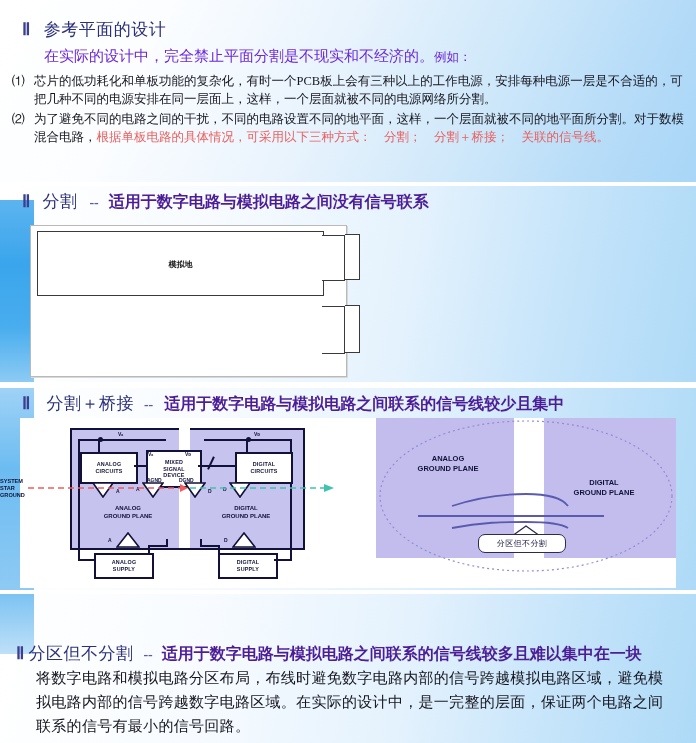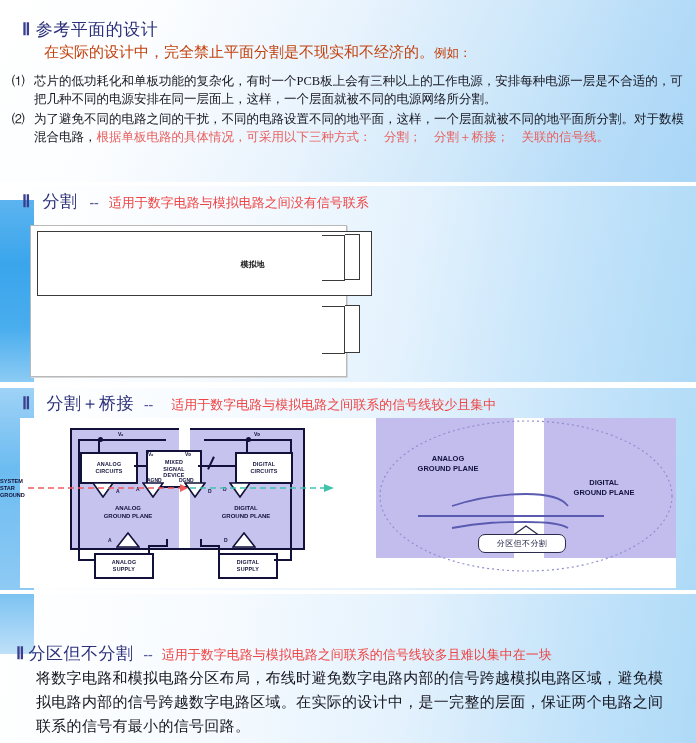--- a/index.html
+++ b/index.html
@@ -32,36 +32,36 @@
     background:linear-gradient(180deg,#5cb4ef 0%,#3aa5ec 35%,#49adee 70%,#8ccbf4 100%);}
   .leftbar-soft{position:absolute;left:0;top:0;width:34px;height:100%;
     background:linear-gradient(180deg,#9fd2f6 0%,#6cbcf1 40%,#8ecaf4 100%);}
 
   
   .sect-head{position:absolute;white-space:nowrap;color:#2c2f7a;}
   .roman{font-family:"Liberation Serif",serif;color:#3b3f8f;font-weight:700;}
 
   .h-main{font-size:17px;letter-spacing:.5px;}
   .sub-dash{color:#5b5fa0;font-weight:700;}
-  .sub-desc{font-size:13px;color:#ef4444;}
-  .p1{position:absolute;font-size:15px;line-height:16px;color:#c2410c;}
+  .sub-desc{font-size:16px;color:#4c1d95;font-weight:bold;}
+  .p1{position:absolute;font-size:15px;line-height:24px;color:#6d28d9;}
   .num-item{position:absolute;font-size:12.5px;line-height:18px;color:#15151f;}
   .num-item .idx{position:absolute;left:0;top:0;}
   .num-item .txt{display:block;margin-left:22px;}
   .red{color:#e8605f;}
 
   .hand{font-size:15.5px;line-height:24px;color:#12121c;
         font-family:"Liberation Serif","DejaVu Serif",serif;letter-spacing:.6px;}
 
   .para-b{position:absolute;font-size:15px;line-height:23px;color:#15151f;letter-spacing:.3px;}
 
   
   .gndwrap{position:absolute;background:#ffffff;border:1px solid #b9b9b9;
            box-shadow:1px 1px 0 #d8d8d8;}
-  .gndbox{position:absolute;background:#ffffff;border:1px solid #3a3a3a;padding-left:48px;}
+  .gndbox{position:absolute;background:#ffffff;border:1px solid #3a3a3a;}
   .gndlabel{position:absolute;width:100%;text-align:center;font-size:8px;
             font-family:"Liberation Sans",sans-serif;color:#1a1a1a;font-weight:700;}
   .tab{position:absolute;background:#ffffff;border:1px solid #3a3a3a;border-left:none;}
 
   
   .circ{position:absolute;background:#ffffff;}
   .cplane{position:absolute;background:#c6c3ef;border:2px solid #11113a;}
   .cbox{position:absolute;background:#ffffff;border:2px solid #11113a;
         font-family:"Liberation Sans",sans-serif;font-size:5.4px;font-weight:700;
         color:#11113a;display:flex;align-items:center;justify-content:center;
@@ -86,21 +86,21 @@
 </head>
 <body>
 
 <div class="page">
 
   <div class="panel panel-1">
     <div class="bg bg-a"></div>
 
     <div class="sect-head h-main" style="left:22px;top:18px;">
       <span class="roman">Ⅱ</span>
-      <span style="text-align:right;">参考平面的设计</span>
+      <span style="margin-left:8px;text-align:right;">参考平面的设计</span>
     </div>
 
     <div class="p1" style="left:44px;top:44px;width:630px;">
       <span>在实际的设计中，完全禁止平面分割是不现实和不经济的。</span><span style="font-size:12.5px;">例如：</span>
     </div>
 
     <div class="num-item" style="left:12px;top:72px;width:676px;">
       <span class="idx">⑴</span>
       <span class="txt">芯片的低功耗化和单板功能的复杂化，有时一个PCB板上会有三种以上的工作电源，安排每种电源一层是不合适的，可把几种不同的电源安排在同一层面上，这样，一个层面就被不同的电源网络所分割。</span>
     </div>
@@ -137,21 +137,21 @@
   </div>
 
   <div class="panel panel-3">
     <div class="bg bg-b"></div>
     <div class="leftbar-soft" style="top:0;height:202px;"></div>
 
     <div class="sect-head" style="left:22px;top:4px;">
       <span class="roman" style="font-size:17px;">Ⅱ</span>
       <span class="h-main" style="margin-left:12px;">分割＋桥接</span>
       <span class="sub-dash" style="margin-left:6px;font-size:14px;">--</span>
-      <span class="sub-desc" style="margin-left:14px;">适用于数字电路与模拟电路之间联系的信号线较少且集中</span>
+      <span class="sub-desc" style="margin-left:7px;">适用于数字电路与模拟电路之间联系的信号线较少且集中</span>
     </div>
 
     <div style="position:absolute;left:20px;top:30px;width:656px;height:170px;background:#ffffff;"></div>
 
     <div class="circ" style="left:32px;top:32px;width:310px;height:166px;">
 
       <div class="cplane" style="left:38px;top:8px;width:113px;height:118px;"></div>
       <div class="cplane" style="left:155px;top:8px;width:114px;height:118px;"></div>
 
       <div style="position:absolute;left:147px;top:6px;width:11px;height:122px;background:#ffffff;"></div>

